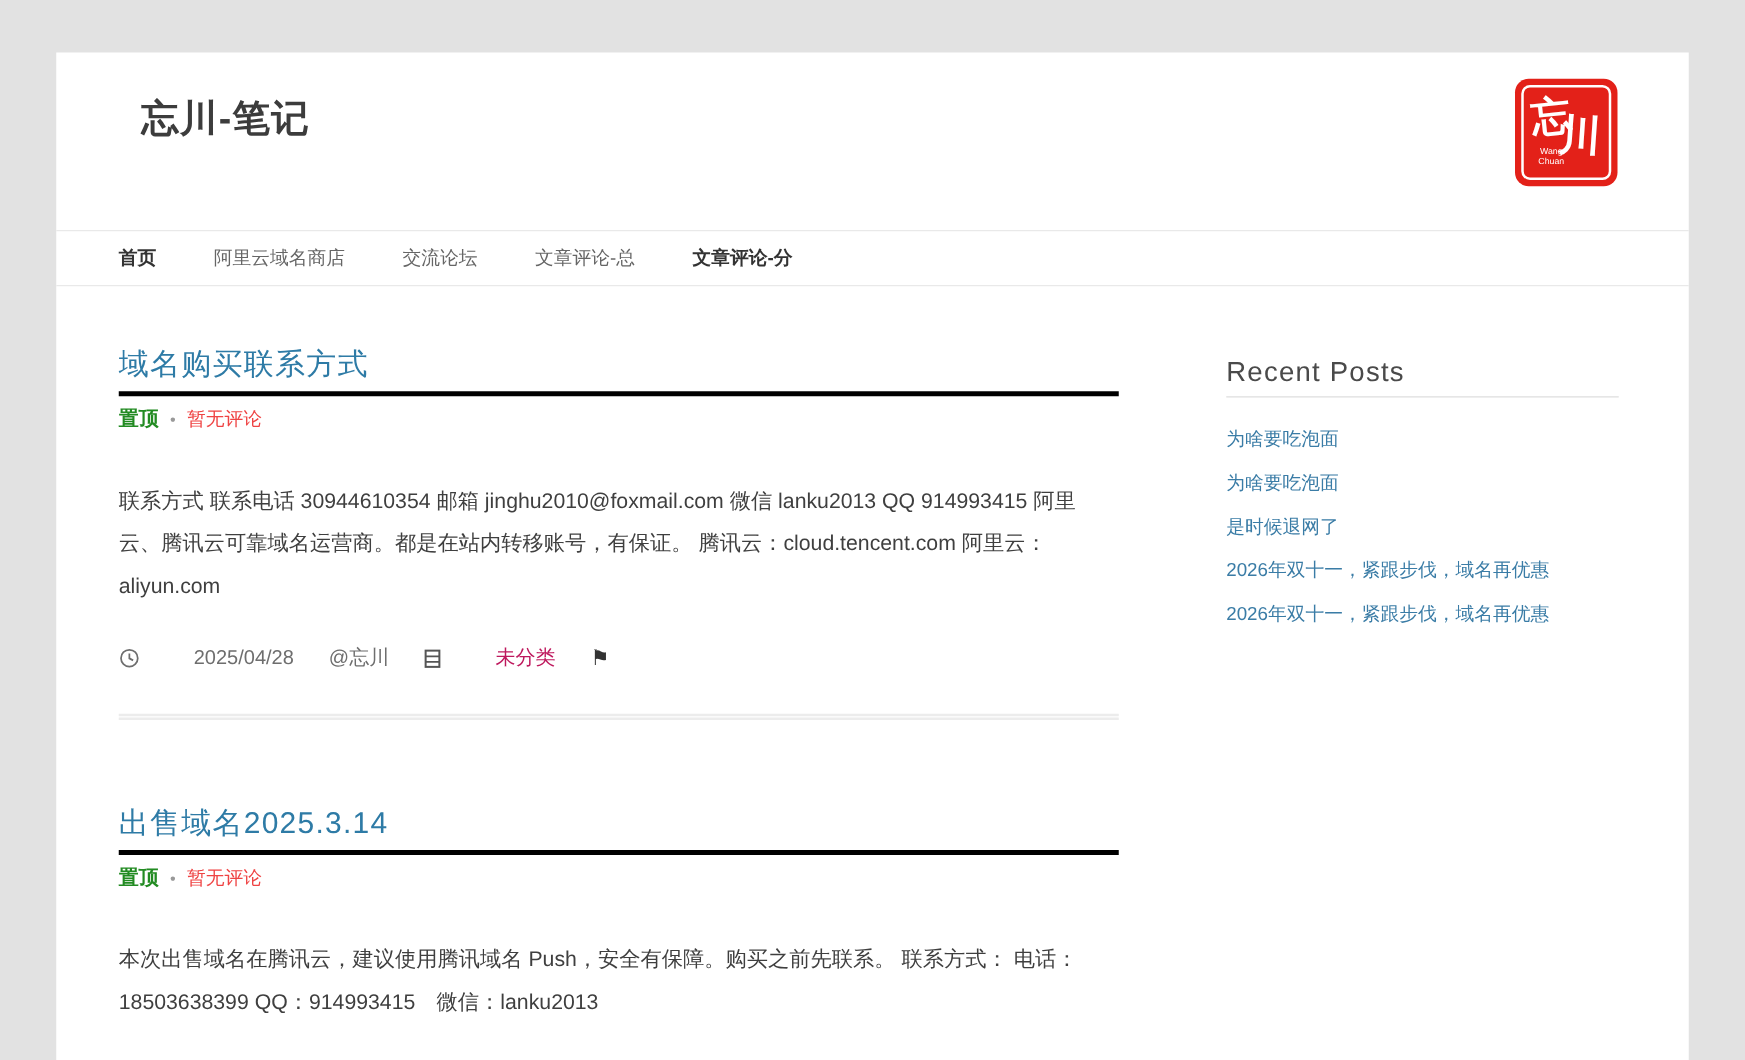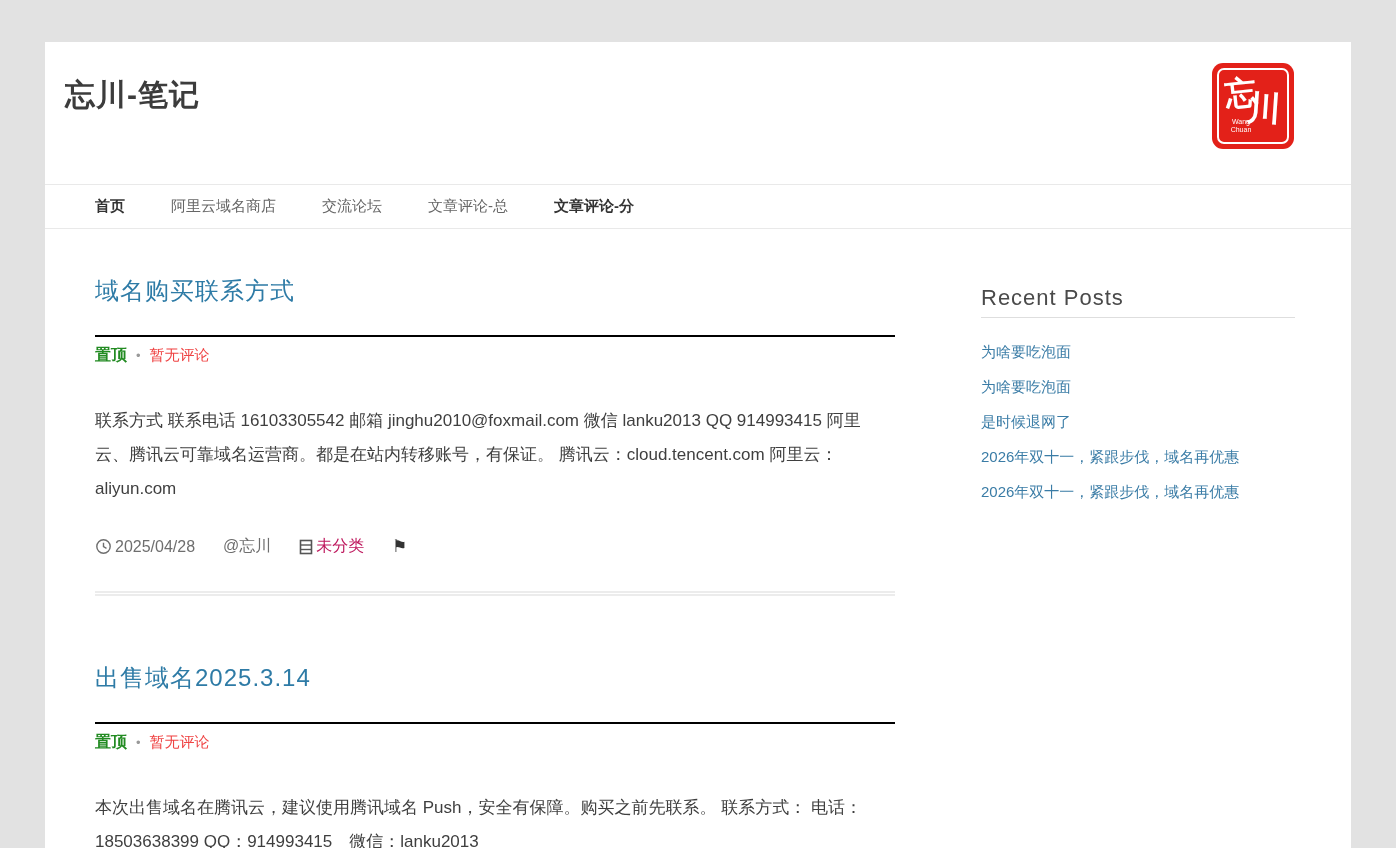--- a/index.html
+++ b/index.html
@@ -7,21 +7,21 @@
   body {
     background:#e2e2e2;
     font-family:"Liberation Sans","DejaVu Sans",sans-serif;
     color:#3d3d3d;
   }
   .site-card {
     position:absolute; left:45px; top:42px; width:1306px; height:806px;
     background:#ffffff;
   }
   
-  .site-header { position:relative; padding:33px 56px 0 20px; height:142px; }
+  .site-header { position:relative; padding:33px 56px 0 68px; height:142px; }
   .site-title {
     font-size:30px; font-weight:bold; color:#3c3c3c; letter-spacing:1px;
     text-decoration:none; display:inline-block; cursor:pointer;
   }
   .site-tagline { margin-top:13px; font-size:13px; color:#8d8d8d; }
   .site-logo {
     position:absolute; top:22px; right:58px; width:80px; height:84px;
     background:#e32119; border-radius:10px; cursor:pointer;
     box-shadow:0 0 0 1px #e32119;
   }
@@ -49,30 +49,30 @@
     font-size:15px; color:#666; margin-right:46px; text-decoration:none; cursor:pointer;
   }
   .nav-item.bold { font-weight:bold; color:#333; }
   
   .content-row { display:flex; padding:0 56px 0 50px; margin-top:46px; }
   .main-col { width:800px; margin-right:86px; }
   .side-col { width:314px; padding-top:10px; }
   
   .post-title {
     font-size:24px; font-weight:normal; color:#2e7ba6; letter-spacing:1px;
-    padding-bottom:28px; border-bottom:2px solid #000000; cursor:pointer;
+    padding-bottom:6px; border-bottom:4px solid #000000; cursor:pointer;
   }
   .post-sub { margin-top:8px; font-size:15px; color:#7d7d7d; display:flex; align-items:center; }
   .sticky-badge { color:#228b22; font-weight:bold; font-size:16px; }
   .dot-sep { margin:0 9px; color:#999; font-size:13px; }
   .comments-link { color:#ef4444; cursor:pointer; text-decoration:none; }
   .post-body { margin-top:38px; font-size:17px; line-height:34px; color:#3f3f3f; max-width:790px; }
   .post-meta { margin-top:30px; font-size:16px; color:#6e6e6e; display:flex; align-items:center; }
   .meta-icon { display:inline-flex; margin-right:3px; }
-  .meta-item { margin-right:28px; display:inline-flex; align-items:center; }
+  .meta-item { margin-right:28px; display:inline-flex; align-items:center;gap:40px; }
   .category-link { color:#be185d; text-decoration:none; cursor:pointer; }
   .flag-glyph { color:#333; font-size:17px; }
   .post-sep {
     margin-top:34px; height:5px;
     border-top:2px solid #ececec; border-bottom:2px solid #ececec;
   }
   .post-2 { margin-top:66px; }
   
   .widget-title {
     font-size:22px; font-weight:normal; color:#4a4a4a; letter-spacing:1px;
@@ -115,21 +115,21 @@
 
     <div class="main-col">
 
       <div class="post">
         <h2 class="post-title">域名购买联系方式</h2>
         <div class="post-sub">
           <span class="sticky-badge">置顶</span>
           <span class="dot-sep">•</span>
           <a class="comments-link">暂无评论</a>
         </div>
-        <p class="post-body">联系方式 联系电话 16103305542 邮箱 jinghu2010@foxmail.com 微信 lanku2013 QQ 914993415 阿里云、腾讯云可靠域名运营商。都是在站内转移账号，有保证。 腾讯云：cloud.tencent.com 阿里云： aliyun.com</p>
+        <p class="post-body">联系方式 联系电话 30944610354 邮箱 jinghu2010@foxmail.com 微信 lanku2013 QQ 914993415 阿里云、腾讯云可靠域名运营商。都是在站内转移账号，有保证。 腾讯云：cloud.tencent.com 阿里云： aliyun.com</p>
         <div class="post-meta">
           <span class="meta-item">
             <span class="meta-icon">
               <svg width="17" height="17" viewBox="0 0 17 17">
                   <circle cx="8.5" cy="8.5" r="6.7" fill="none" stroke="#6e6e6e" stroke-width="1.4"></circle>
                   <path d="M8.5 4.8 v3.9 l3 1.6" fill="none" stroke="#6e6e6e" stroke-width="1.4"></path>
                 </svg>
             </span>
             <span>2025/04/28</span>
           </span>

